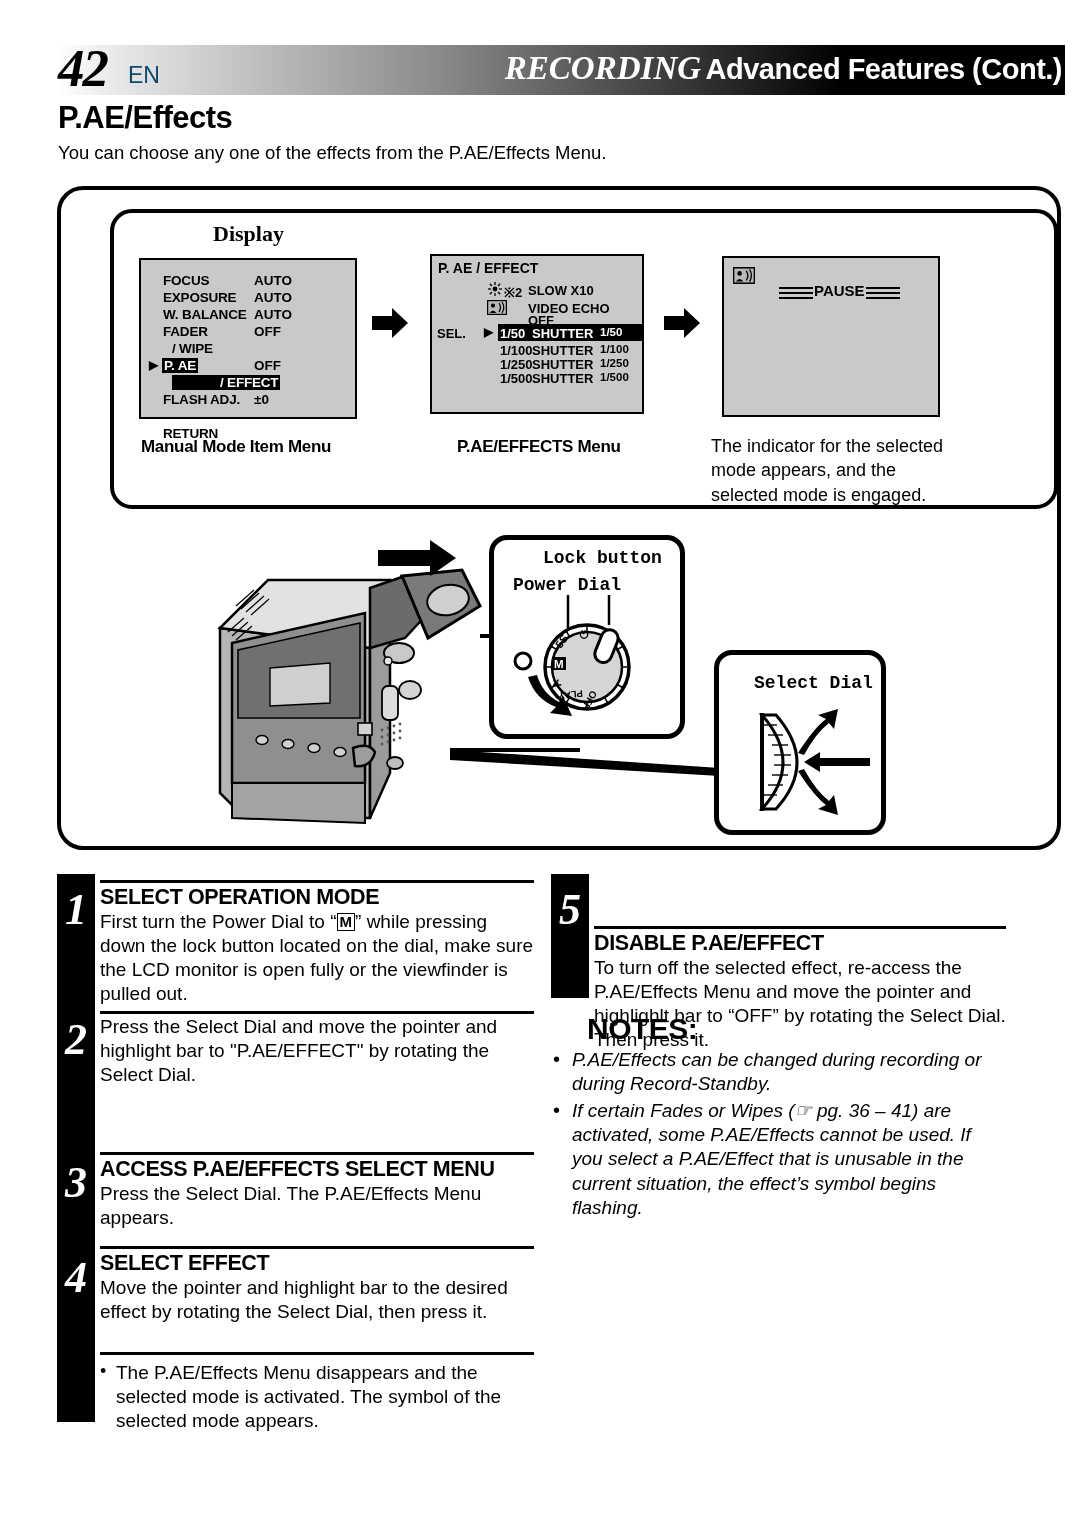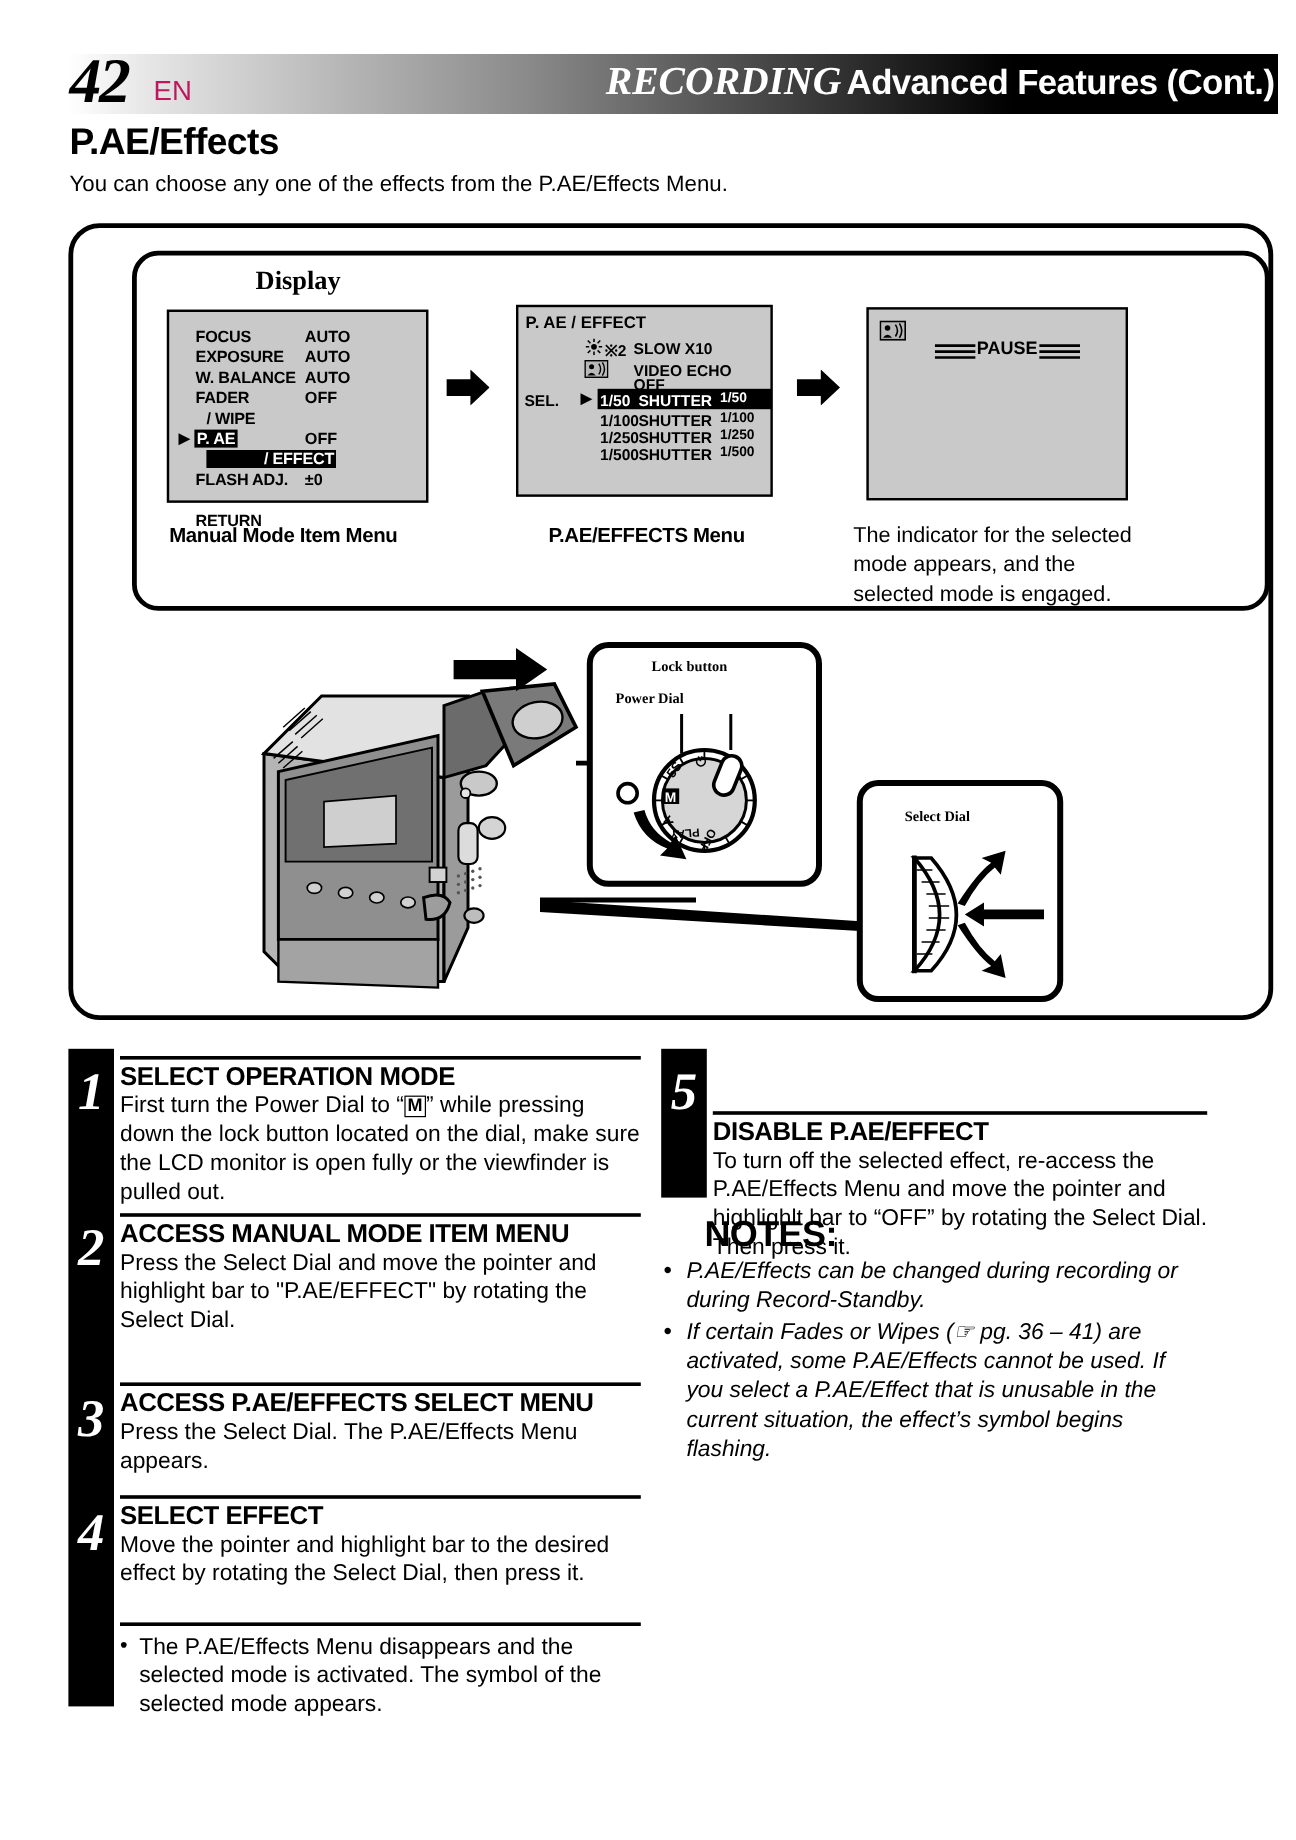--- a/index.html
+++ b/index.html
@@ -5,21 +5,21 @@
   html,body{margin:0;padding:0;background:#fff;}
   body{width:1080px;height:1533px;position:relative;
        font-family:"Liberation Sans",sans-serif;color:#000;overflow:hidden;}
 
   
   #header-band{position:absolute;left:57px;top:45px;width:1008px;height:50px;
       background:linear-gradient(to right,#ffffff 0%,#e8e8e8 6%,#b8b8b8 22%,
                   #8a8a8a 38%,#5a5a5a 52%,#2a2a2a 66%,#000000 78%,#000000 100%);}
   #page-number{position:absolute;left:58px;top:38px;font-family:"Liberation Serif",serif;
       font-weight:bold;font-style:italic;font-size:53px;letter-spacing:-2px;color:#000;}
-  #page-lang{position:absolute;left:128px;top:62px;font-size:23px;color:#be185d;
+  #page-lang{position:absolute;left:128px;top:62px;font-size:23px;color:#0c4a6e;
       font-family:"Liberation Sans",sans-serif;}
   #header-title{position:absolute;right:18px;top:50px;text-align:right;white-space:nowrap;}
   #header-title .ital{font-family:"Liberation Serif",serif;font-style:italic;font-weight:bold;
       font-size:33px;color:#fff;letter-spacing:0px;}
   #header-title .bold{font-family:"Liberation Sans",sans-serif;font-weight:bold;
       font-size:29px;color:#fff;letter-spacing:-0.5px;}
 
   #section-title{position:absolute;left:58px;top:100px;font-size:31px;font-weight:bold;
       font-family:"Liberation Sans",sans-serif;letter-spacing:-0.5px;}
   #intro-text{position:absolute;left:58px;top:142px;font-size:18.5px;
@@ -66,22 +66,22 @@
   .cap-bold{position:absolute;font-size:17px;font-weight:bold;
       font-family:"Liberation Sans",sans-serif;letter-spacing:-0.3px;}
   #cap3{position:absolute;left:711px;top:434px;width:252px;font-size:18px;line-height:1.36;
       font-family:"Liberation Sans",sans-serif;}
 
   
   #callout-power{position:absolute;left:489px;top:535px;width:196px;height:204px;
       border:5px solid #000;border-radius:18px;background:#fff;box-sizing:border-box;}
   #callout-select{position:absolute;left:714px;top:650px;width:172px;height:185px;
       border:5px solid #000;border-radius:18px;background:#fff;box-sizing:border-box;}
-  .callout-lbl{position:absolute;font-size:12px;font-weight:bold;
-      font-family:Liberation Serif, serif;white-space:nowrap;}
+  .callout-lbl{position:absolute;font-size:18px;font-weight:bold;
+      font-family:Liberation Mono, monospace;white-space:nowrap;}
 
   
   #left-black-bar{position:absolute;left:57px;top:874px;width:38px;height:548px;background:#000;}
   #right-black-bar{position:absolute;left:551px;top:874px;width:38px;height:124px;background:#000;}
 
   .step-num{position:absolute;color:#fff;font-family:"Liberation Serif",serif;
       font-style:italic;font-weight:bold;font-size:44px;text-align:center;width:38px;}
   .step{position:absolute;}
   .step-rule{border-top:3px solid #000;}
   .step-head{font-size:21.5px;font-weight:bold;font-family:"Liberation Sans",sans-serif;
@@ -382,21 +382,20 @@
 <div id="right-black-bar"></div>
 
 <div class="step-num" style="left:57px;top:884px;">1</div>
 <div class="step step-rule" style="left:100px;top:880px;width:434px;">
   <div class="step-head">SELECT OPERATION MODE</div>
   <div class="step-body"><span>First turn the Power Dial to “</span><span class="boxglyph">M</span><span>” while pressing down the lock button located on the dial, make sure the LCD monitor is open fully or the viewfinder is pulled out.</span></div>
 </div>
 
 <div class="step-num" style="left:57px;top:1014px;">2</div>
 <div class="step step-rule" style="left:100px;top:1011px;width:434px;">
-  <div class="step-head">ACCESS MANUAL MODE ITEM MENU</div>
   <div class="step-body">Press the Select Dial and move the pointer and highlight bar to "P.AE/EFFECT" by rotating the Select Dial.</div>
 </div>
 
 <div class="step-num" style="left:57px;top:1157px;">3</div>
 <div class="step step-rule" style="left:100px;top:1152px;width:434px;">
   <div class="step-head">ACCESS P.AE/EFFECTS SELECT MENU</div>
   <div class="step-body">Press the Select Dial. The P.AE/Effects Menu appears.</div>
 </div>
 
 <div class="step-num" style="left:57px;top:1252px;">4</div>

